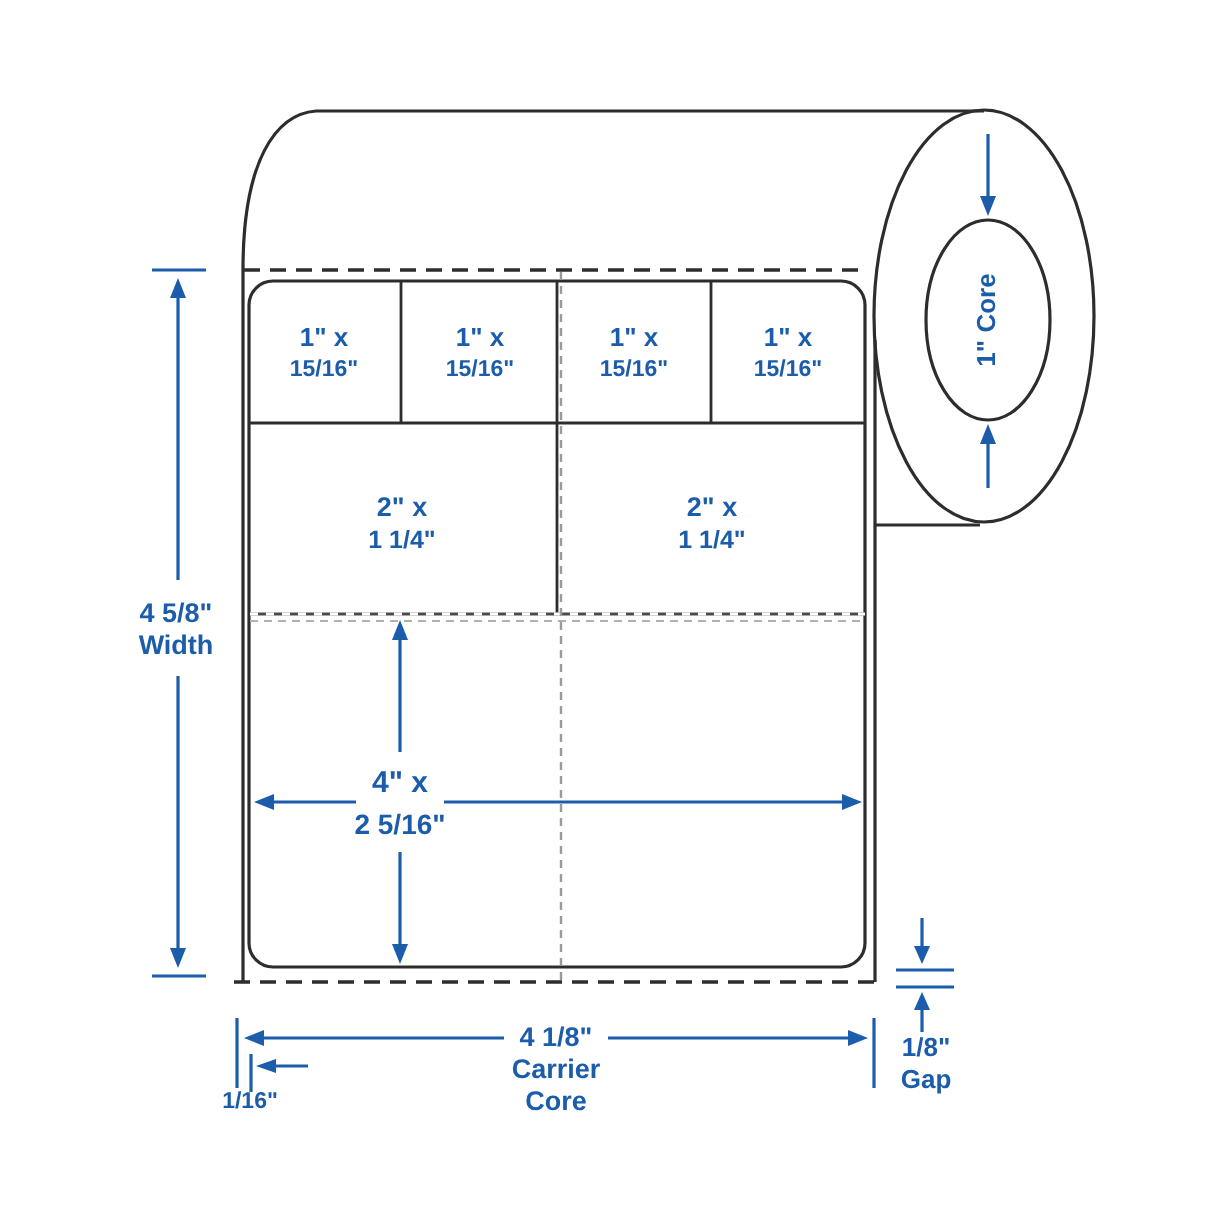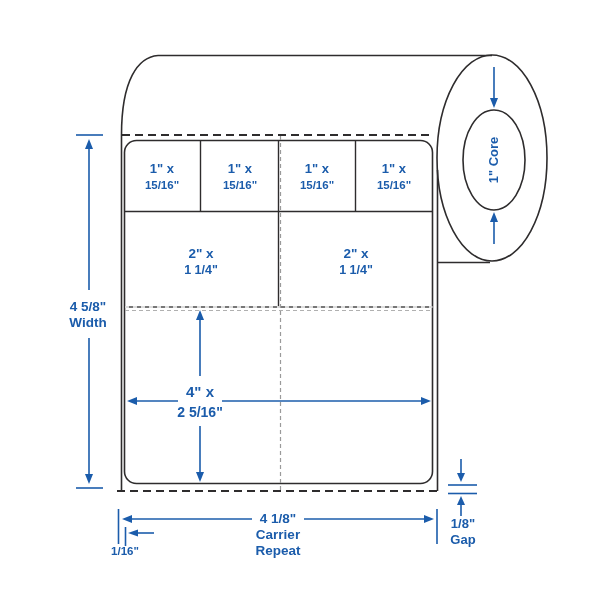--- a/index.html
+++ b/index.html
@@ -148,21 +148,21 @@
   </div>
 
   <div class="t dim" style="left:88px;top:299px">
     <span class="l1">4 5/8"</span>
     <span class="l2">Width</span>
   </div>
 
   <div class="t dim" style="left:278px;top:511px">
     <span class="l1">4 1/8"</span>
     <span class="l2">Carrier</span>
-    <span class="l3">Repeat</span>
+    <span class="l3">Core</span>
   </div>
 
   <div class="t dim-small" style="left:125px;top:544px">
     <span class="l1">1/16"</span>
   </div>
 
   <div class="t dim-gap" style="left:463px;top:516px">
     <span class="l1">1/8"</span>
     <span class="l2">Gap</span>
   </div>

